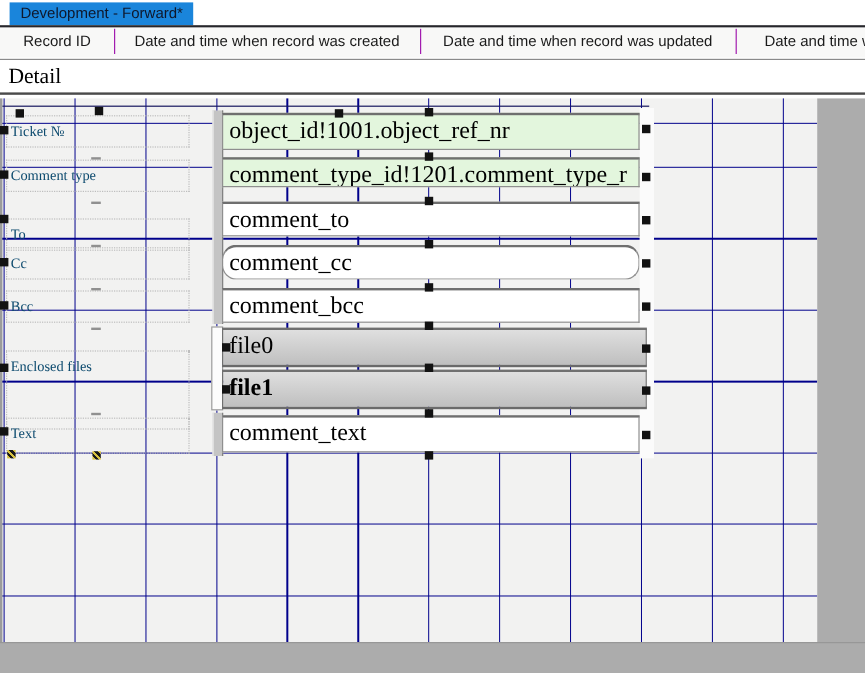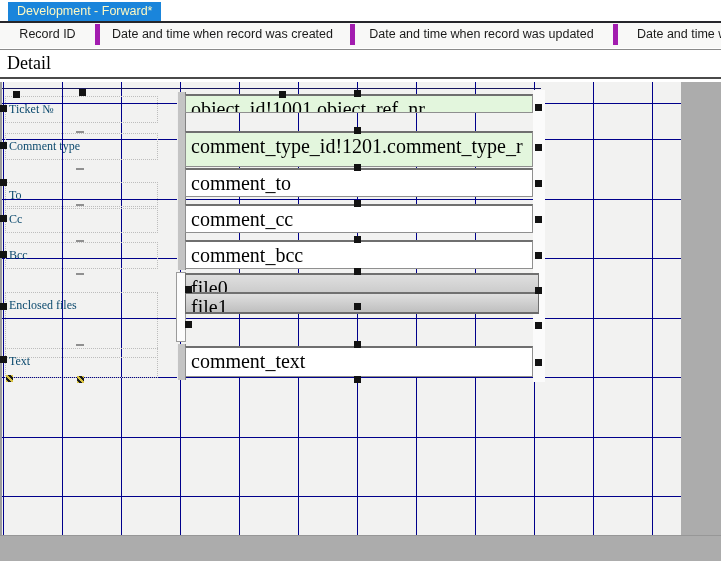--- a/index.html
+++ b/index.html
@@ -1,27 +1,27 @@
 <!DOCTYPE html>
 <html><head>
 <meta charset="utf-8">
 <style>
   html,body{margin:0;padding:0;}
   #page{position:relative;width:721px;height:561px;background:#FFFFFF;overflow:hidden;
         font-family:"Liberation Sans","DejaVu Sans",sans-serif;}
   
   #tabstrip{position:absolute;left:0;top:0;width:721px;height:21px;background:#FFFFFF;}
-  #doc-tab{position:absolute;left:8px;top:2px;height:19px;background:#1A85DB;color:#fef9c3;
+  #doc-tab{position:absolute;left:8px;top:2px;height:19px;background:#1A85DB;color:#0f172a;
            font-size:12.5px;line-height:19px;padding:0 9px;white-space:nowrap;}
   #tabline{position:absolute;left:0;top:21px;width:721px;height:2px;background:#26262B;}
   
   #colheader{position:absolute;left:0;top:23px;width:721px;height:25px;background:#F8F8F7;}
   .colcell{position:absolute;top:1px;height:21px;line-height:21px;font-size:12.5px;color:#1A1A1A;
            text-align:center;overflow:hidden;white-space:nowrap;}
-  .colsep{border-right:5px solid #a21caf;}
+  .colsep{border-right:1px solid #a21caf;}
   
   #detailband{position:absolute;left:0;top:49px;width:721px;height:30px;background:#FFFFFF;
               border-top:1px solid #8A8A8A;border-bottom:2px solid #4A4A4A;box-sizing:border-box;}
   #detailband span{font-family:"Liberation Serif","DejaVu Serif",serif;font-size:18px;color:#000;
                    position:absolute;left:7px;top:3px;}
   
   #canvas{position:absolute;left:0;top:82px;width:681px;height:453px;background-color:#F2F2F1;
     background-image:
       repeating-linear-gradient(90deg,#00008B 0,#00008B 1px,transparent 1px,transparent 59px),
       repeating-linear-gradient(180deg,#00008B 0,#00008B 1px,transparent 1px,transparent 59.5px);
@@ -86,27 +86,27 @@
   <div class="strip" style="top:344px;height:36px;"></div>
 
   <div class="lbl" style="top:96px;height:27px;">Ticket №</div>
   <div class="lbl" style="top:133px;height:27px;">Comment type</div>
   <div class="lbl" style="top:182px;height:27px;">To</div>
   <div class="lbl" style="top:206px;height:27px;">Cc</div>
   <div class="lbl" style="top:242px;height:27px;">Bcc</div>
   <div class="lbl" style="top:276px;height:66px;margin-top:16px;">Enclosed files</div>
   <div class="lbl" style="top:348px;height:30px;">Text</div>
 
-  <div class="fld green" style="top:94px;height:19px;">object_id!1001.object_ref_nr</div>
-  <div class="fld green" style="top:131px;height:36px;">comment_type_id!1201.comment_type_r</div>
+  <div class="fld green" style="top:94px;height:31px;">object_id!1001.object_ref_nr</div>
+  <div class="fld green" style="top:131px;height:25px;">comment_type_id!1201.comment_type_r</div>
   <div class="fld white" style="top:168px;height:29px;">comment_to</div>
-  <div class="fld white" style="top:204px;height:29px;">comment_cc</div>
+  <div class="fld white" style="top:204px;height:29px;border-radius:12px;">comment_cc</div>
   <div class="fld white" style="top:240px;height:29px;">comment_bcc</div>
   <div class="fld button" style="top:273px;height:33px;">file0</div>
-  <div class="fld button" style="top:292px;height:22px;">file1</div>
+  <div class="fld button" style="top:308px;height:33px;font-weight:bold;">file1</div>
   <div class="fld white" style="top:346px;height:31px;">comment_text</div>
 
   <div class="dash" style="left:76px;top:131px;"></div>
   <div class="dash" style="left:76px;top:168px;"></div>
   <div class="dash" style="left:76px;top:204px;"></div>
   <div class="dash" style="left:76px;top:240px;"></div>
   <div class="dash" style="left:76px;top:273px;"></div>
   <div class="dash" style="left:76px;top:344px;"></div>
 
   <div class="h" style="left:13px;top:91px;"></div>

